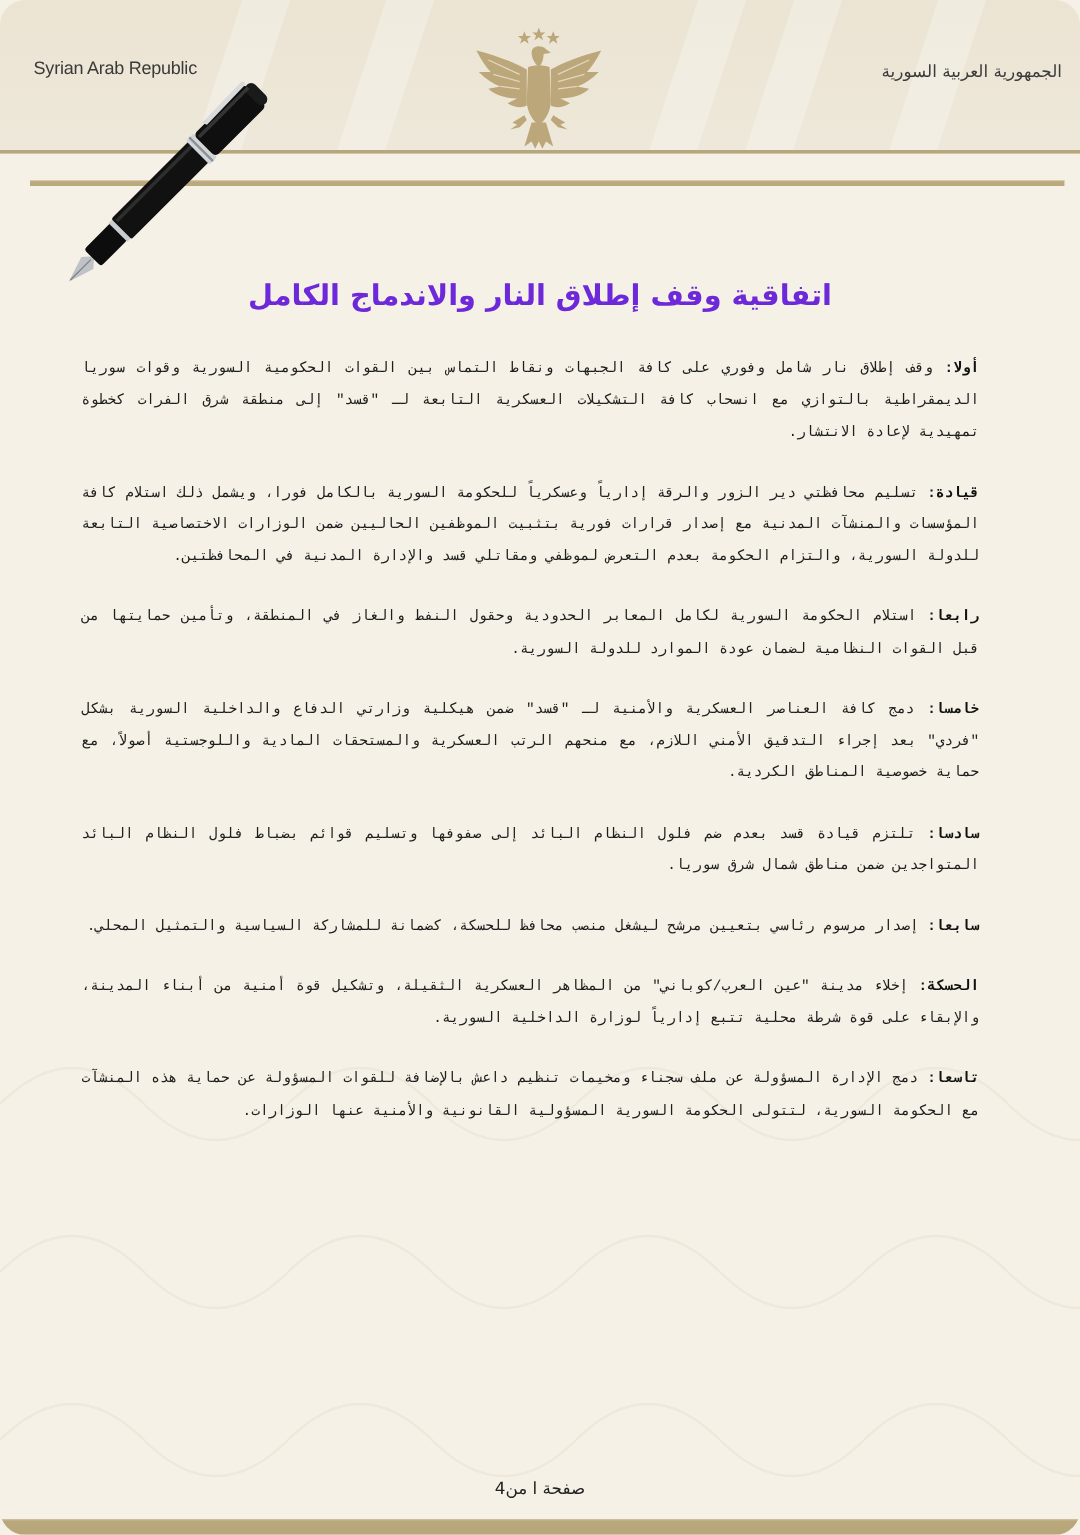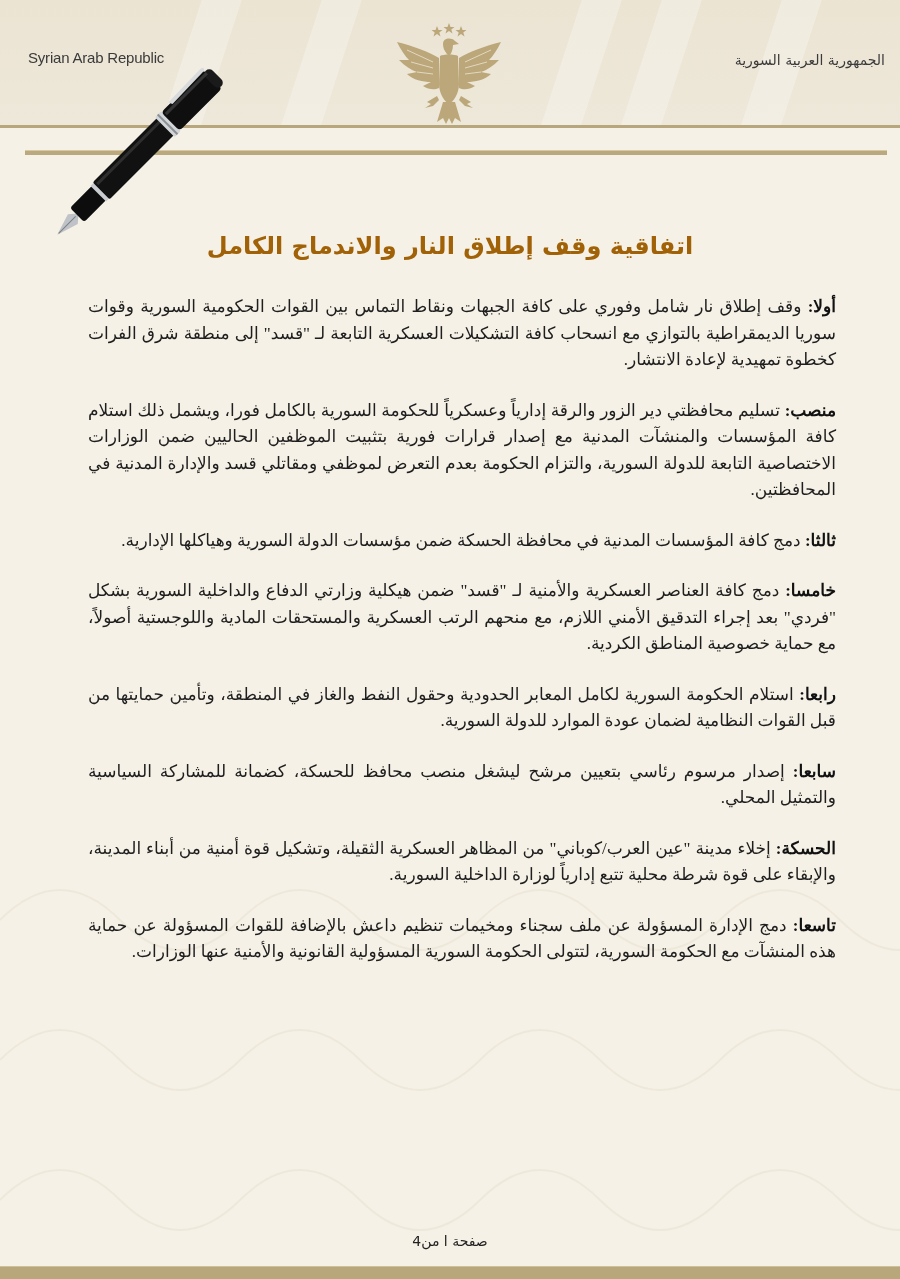--- a/index.html
+++ b/index.html
@@ -3,21 +3,21 @@
 <meta charset="utf-8">
 <style>
   * { margin: 0; padding: 0; box-sizing: border-box; }
   html, body { width: 900px; height: 1279px; overflow: hidden; }
   body {
     background: #f5f1e6;
     font-family: "DejaVu Sans", sans-serif;
     color: #1c1c1c;
     position: relative;
   }
-  .page { position: relative; width: 900px; height: 1279px; overflow: hidden; }
+  .page { position: relative; width: 900px; height: 1279px; overflow: hidden; border-radius: 21px; }
 
   
   .header {
     position: absolute; left: 0; top: 0; width: 900px; height: 126px;
     background: linear-gradient(180deg, #ebe4d3 0%, #eee8da 100%);
     overflow: hidden;
   }
   .header .ray {
     position: absolute; top: -40px; width: 38px; height: 220px;
     background: rgba(255,255,255,0.28);
@@ -45,29 +45,29 @@
   .emblem { position: absolute; left: 393px; top: 22px; width: 112px; height: 104px; }
 
   
   .pen { position: absolute; left: 15px; top: 30px; width: 250px; height: 245px; pointer-events: none; }
 
   
   .title {
     position: absolute; left: 0; width: 900px; top: 232px;
     text-align: center; direction: rtl;
     font-family: "DejaVu Sans", sans-serif;
-    font-weight: bold; font-size: 24px; color: #a16207;
+    font-weight: bold; font-size: 24px; color: #6d28d9;
   }
 
   
   .content {
-    position: absolute; left: 88px; top: 294px; width: 748px;
+    position: absolute; left: 68px; top: 294px; width: 748px;
     direction: rtl; text-align: justify;
-    font-family: Liberation Serif, serif;
-    font-size: 17px; line-height: 26.5px; color: #1e1e1e;
+    font-family: Liberation Mono, monospace;
+    font-size: 12px; line-height: 26.5px; color: #1e1e1e;
   }
   .article { margin-bottom: 24px; text-align-last: right; }
   .article .lead { font-weight: bold; color: #111; }
 
   
   .pattern {
     position: absolute; left: 0; top: 820px; width: 900px; height: 445px;
     opacity: 0.35; pointer-events: none;
   }
 
@@ -159,24 +159,24 @@
   <svg class="pattern" viewBox="0 0 900 445">
     <g fill="none" stroke="#e2dac6" stroke-width="2">
       <path d="M0,100 Q60,40 120,100 T240,100 T360,100 T480,100 T600,100 T720,100 T840,100 T960,100"></path>
       <path d="M0,240 Q60,180 120,240 T240,240 T360,240 T480,240 T600,240 T720,240 T840,240 T960,240"></path>
       <path d="M0,380 Q60,320 120,380 T240,380 T360,380 T480,380 T600,380 T720,380 T840,380 T960,380"></path>
     </g>
   </svg>
 
   <div class="content">
     <p class="article"><span class="lead">أولا:</span><span> وقف إطلاق نار شامل وفوري على كافة الجبهات ونقاط التماس بين القوات الحكومية السورية وقوات سوريا الديمقراطية بالتوازي مع انسحاب كافة التشكيلات العسكرية التابعة لـ "قسد" إلى منطقة شرق الفرات كخطوة تمهيدية لإعادة الانتشار.</span></p>
-    <p class="article"><span class="lead">منصب:</span><span> تسليم محافظتي دير الزور والرقة إدارياً وعسكرياً للحكومة السورية بالكامل فورا، ويشمل ذلك استلام كافة المؤسسات والمنشآت المدنية مع إصدار قرارات فورية بتثبيت الموظفين الحاليين ضمن الوزارات الاختصاصية التابعة للدولة السورية، والتزام الحكومة بعدم التعرض لموظفي ومقاتلي قسد والإدارة المدنية في المحافظتين.</span></p>
-    <p class="article"><span class="lead">ثالثا:</span><span> دمج كافة المؤسسات المدنية في محافظة الحسكة ضمن مؤسسات الدولة السورية وهياكلها الإدارية.</span></p>
+    <p class="article"><span class="lead">قيادة:</span><span> تسليم محافظتي دير الزور والرقة إدارياً وعسكرياً للحكومة السورية بالكامل فورا، ويشمل ذلك استلام كافة المؤسسات والمنشآت المدنية مع إصدار قرارات فورية بتثبيت الموظفين الحاليين ضمن الوزارات الاختصاصية التابعة للدولة السورية، والتزام الحكومة بعدم التعرض لموظفي ومقاتلي قسد والإدارة المدنية في المحافظتين.</span></p>
+    <p class="article"><span class="lead">رابعا:</span><span> استلام الحكومة السورية لكامل المعابر الحدودية وحقول النفط والغاز في المنطقة، وتأمين حمايتها من قبل القوات النظامية لضمان عودة الموارد للدولة السورية.</span></p>
     <p class="article"><span class="lead">خامسا:</span><span> دمج كافة العناصر العسكرية والأمنية لـ "قسد" ضمن هيكلية وزارتي الدفاع والداخلية السورية بشكل "فردي" بعد إجراء التدقيق الأمني اللازم، مع منحهم الرتب العسكرية والمستحقات المادية واللوجستية أصولاً، مع حماية خصوصية المناطق الكردية.</span></p>
-    <p class="article"><span class="lead">رابعا:</span><span> استلام الحكومة السورية لكامل المعابر الحدودية وحقول النفط والغاز في المنطقة، وتأمين حمايتها من قبل القوات النظامية لضمان عودة الموارد للدولة السورية.</span></p>
+    <p class="article"><span class="lead">سادسا:</span><span> تلتزم قيادة قسد بعدم ضم فلول النظام البائد إلى صفوفها وتسليم قوائم بضباط فلول النظام البائد المتواجدين ضمن مناطق شمال شرق سوريا.</span></p>
     <p class="article"><span class="lead">سابعا:</span><span> إصدار مرسوم رئاسي بتعيين مرشح ليشغل منصب محافظ للحسكة، كضمانة للمشاركة السياسية والتمثيل المحلي.</span></p>
     <p class="article"><span class="lead">الحسكة:</span><span> إخلاء مدينة "عين العرب/كوباني" من المظاهر العسكرية الثقيلة، وتشكيل قوة أمنية من أبناء المدينة، والإبقاء على قوة شرطة محلية تتبع إدارياً لوزارة الداخلية السورية.</span></p>
     <p class="article"><span class="lead">تاسعا:</span><span> دمج الإدارة المسؤولة عن ملف سجناء ومخيمات تنظيم داعش بالإضافة للقوات المسؤولة عن حماية هذه المنشآت مع الحكومة السورية، لتتولى الحكومة السورية المسؤولية القانونية والأمنية عنها الوزارات.</span></p>
   </div>
 
   <div class="footer-page">صفحة ا من4</div>
   <div class="footer-bar"></div>
 </div>
 
 </body></html>

